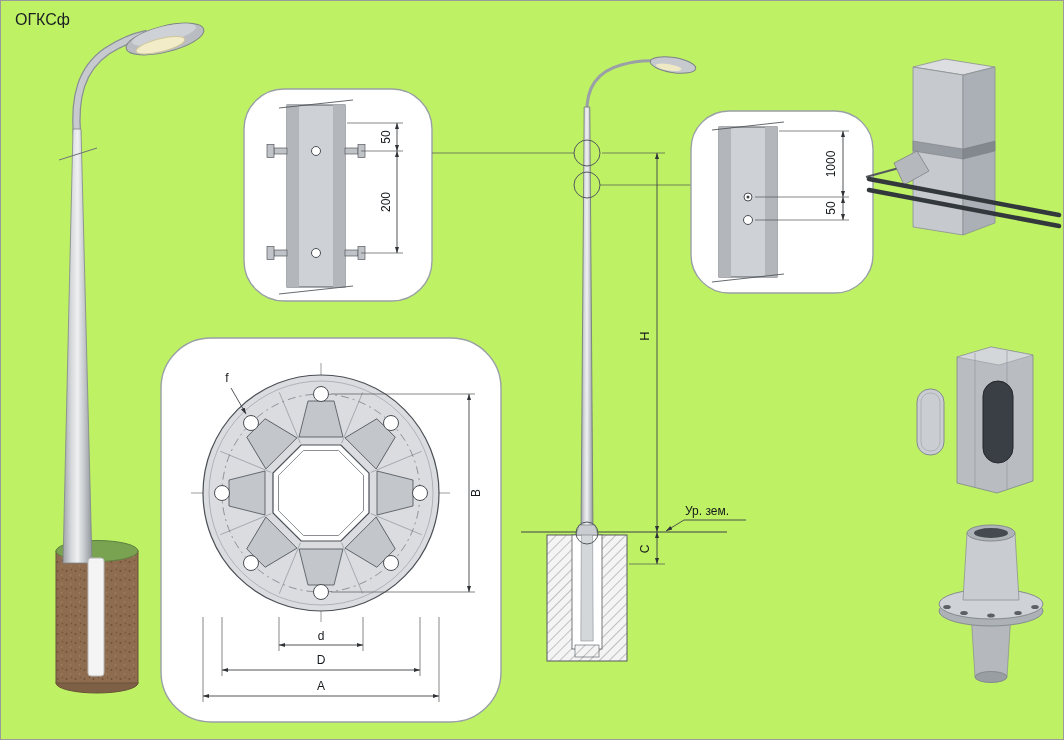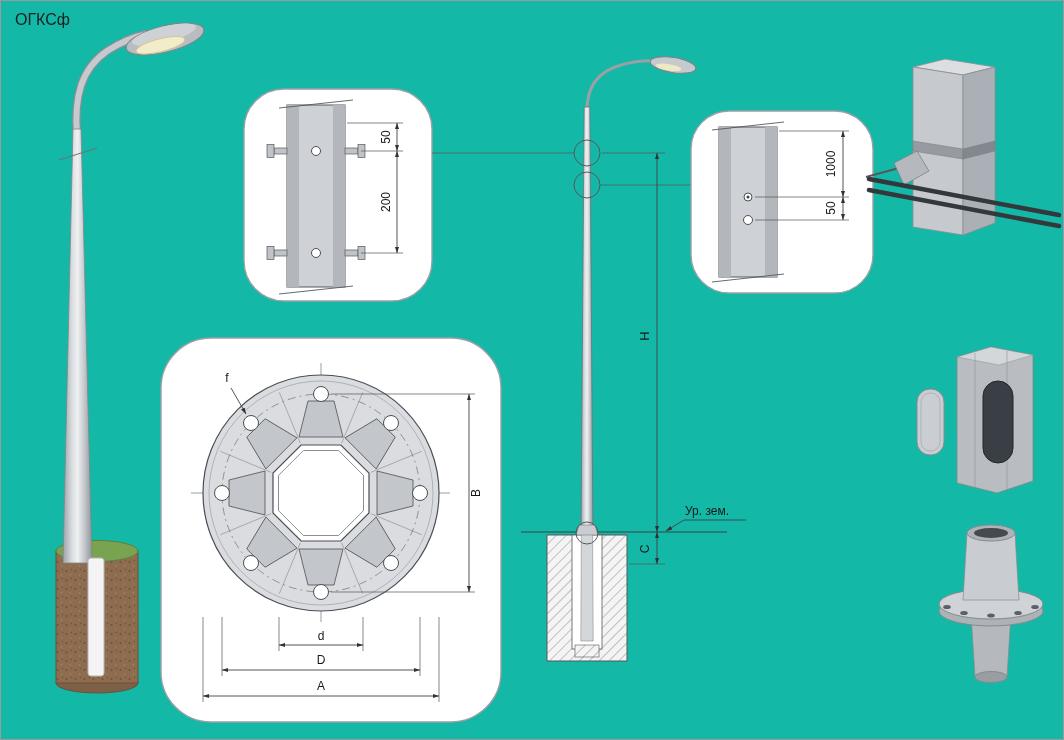--- a/index.html
+++ b/index.html
@@ -1,18 +1,18 @@
 <!DOCTYPE html>
 <html><head>
 <meta charset="utf-8">
 <style>
   html,body{margin:0;padding:0;background:#fff;}
   .page{
     position:relative;width:1064px;height:740px;box-sizing:border-box;
-    border:1px solid #9a9a9a;background:#14b8a6;overflow:hidden;
+    border:1px solid #9a9a9a;background:#bef264;overflow:hidden;
     font-family:"Liberation Sans", sans-serif;
   }
   svg{display:block;}
   .callout-box{fill:#ffffff;stroke:#9aa0a6;stroke-width:1.4;}
   .outline{stroke:#55595e;stroke-width:1;fill:none;}
   .ext{stroke:#555;stroke-width:.7;fill:none;}
   .dimline{stroke:#3d4146;stroke-width:.9;fill:none;}
   .dimtxt{font-family:"Liberation Sans",sans-serif;font-size:12px;fill:#15181b;}
   .titletxt{font-family:"Liberation Sans",sans-serif;font-size:16px;fill:#1b1e22;}
   .centerline{stroke:#6d7277;stroke-width:.7;stroke-dasharray:16 4 3 4;fill:none;}

